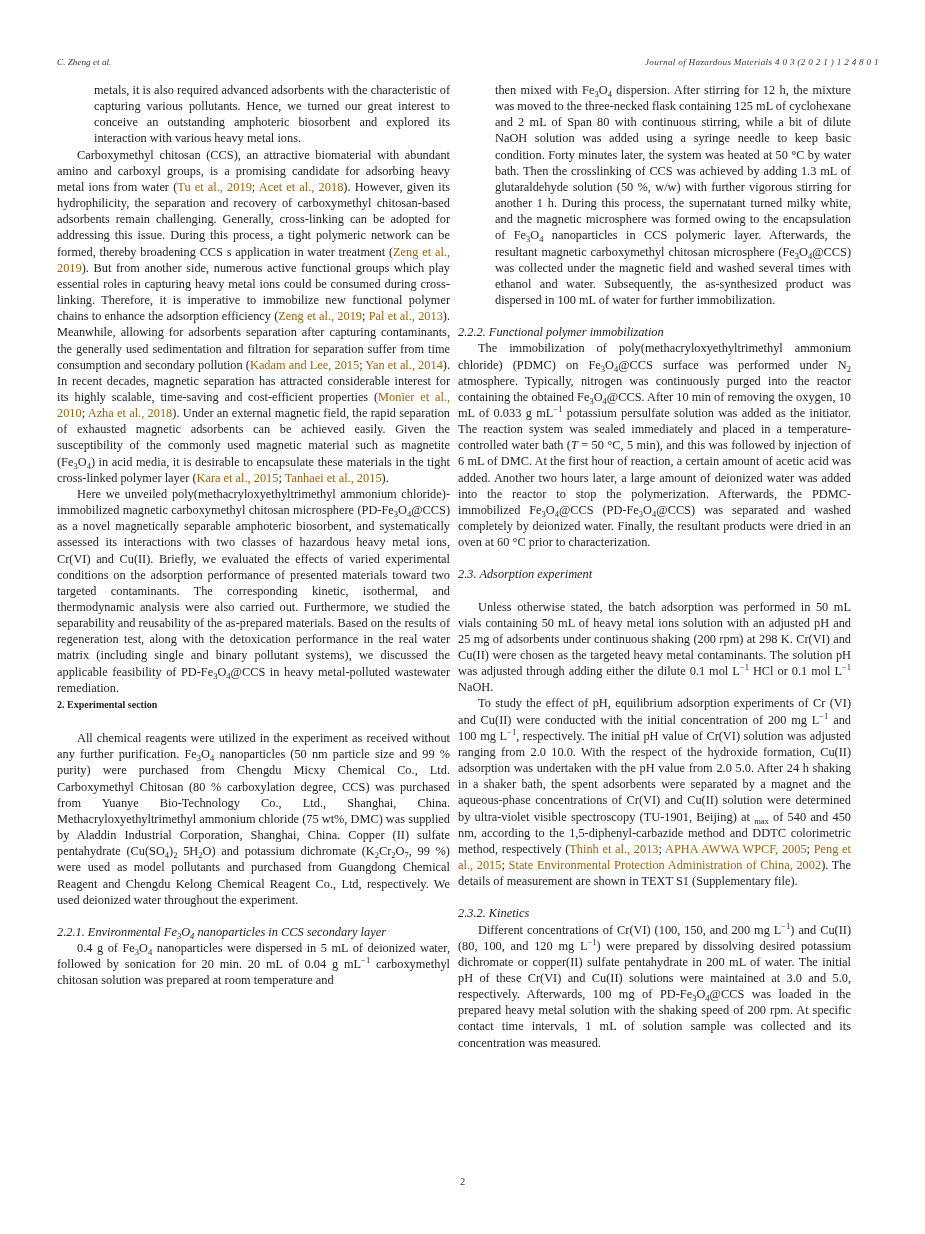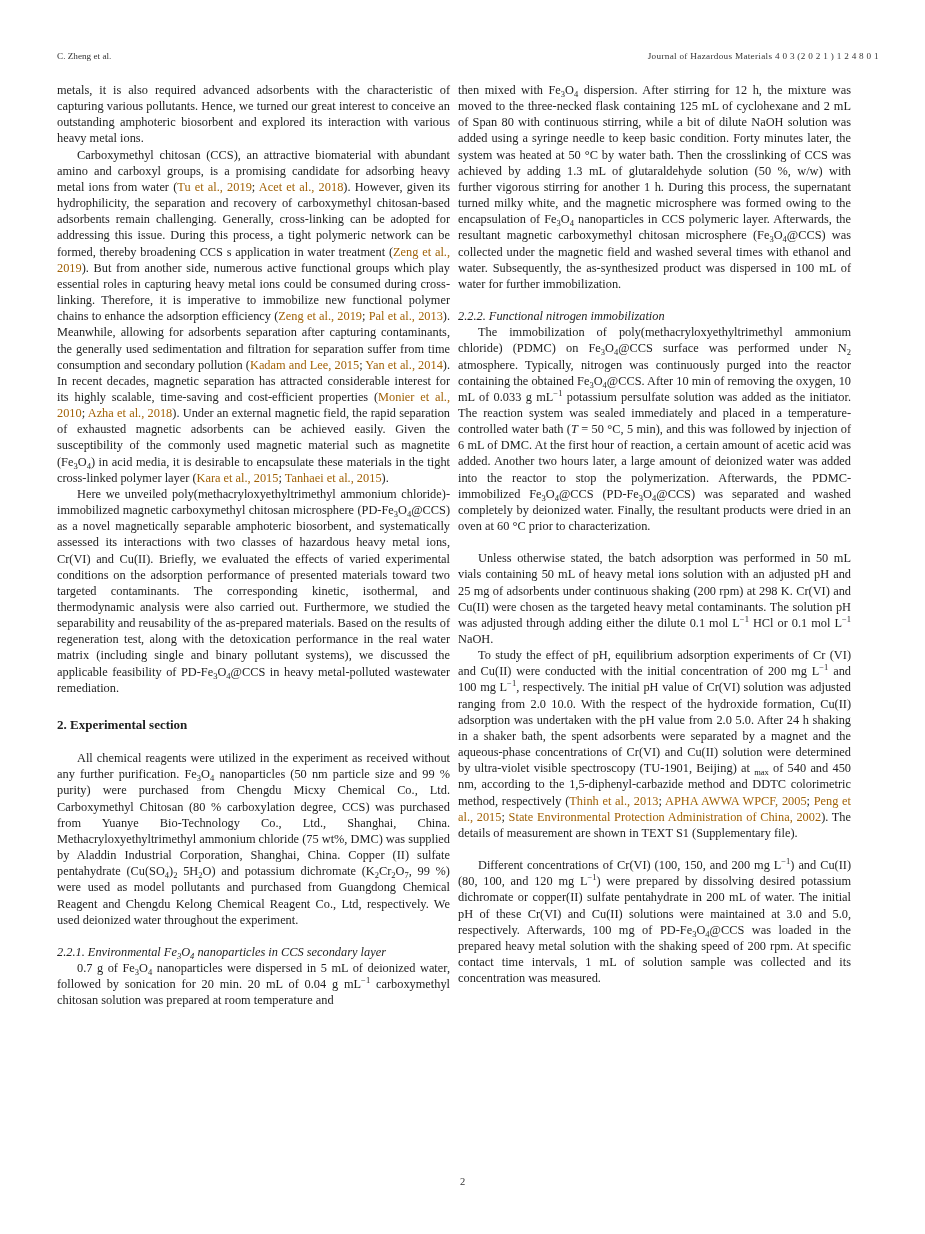--- a/index.html
+++ b/index.html
@@ -1,26 +1,26 @@
 <!DOCTYPE html>
 <html><head>
 <meta charset="utf-8">
 <style>
   html, body { margin:0; padding:0; background:#ffffff; }
   body { width:925px; height:1234px; position:relative; overflow:hidden; color:#222; font-family:"DejaVu Serif", "Liberation Serif", serif; }
-  .hdr { position:absolute; top:51px; font-size:9.2px; font-family:"Liberation Serif", serif; color:#333; }
+  .hdr { position:absolute; top:57px; font-size:9.2px; font-style:italic; font-family:"Liberation Serif", serif; color:#333; }
   .hdr-left { left:57px; }
   .hdr-right { right:46px; letter-spacing:0.3px; }
   .col { position:absolute; top:82px; width:393px; font-family:"Liberation Serif", serif; font-size:12.35px; line-height:16.15px; text-align:justify; }
   .col-left { left:57px; }
   .col-right { left:458px; }
   p { margin:0; text-indent:20px; hyphens:manual; }
-  p.noind { text-indent:0; }
+  p.noind { text-indent:0;margin-left:37px; }
   .link { color:#a16207; }
-  .h2 { font-weight:bold; margin:21px 0 17px 0; font-size:13px; }
+  .h2 { font-weight:bold; margin:1px 0 17px 0; font-size:10px; }
   .h3 { font-style:italic; margin:0 0 16px 0; }
   .h4 { font-style:italic; margin:0; }
   .gap { height:16px; }
   sub, sup { font-size:8.5px; line-height:0; }
   .pagenum { position:absolute; left:0; right:0; top:1176px; text-align:center; font-family:"Liberation Serif", serif; font-size:10.5px; color:#333; }
 </style>
 </head>
 <body>
 
 <div class="hdr hdr-left">C. Zheng et al.</div>
@@ -34,35 +34,37 @@
   <p><span>Here we unveiled poly(methacryloxyethyltrimethyl ammonium chloride)-immobilized magnetic carboxymethyl chitosan microsphere (PD-Fe</span><sub>3</sub><span>O</span><sub>4</sub><span>@CCS) as a novel magnetically separable amphoteric biosorbent, and systematically assessed its interactions with two classes of hazardous heavy metal ions, Cr(VI) and Cu(II). Briefly, we evaluated the effects of varied experimental conditions on the adsorption performance of presented materials toward two targeted contaminants. The corresponding kinetic, isothermal, and thermodynamic analysis were also carried out. Furthermore, we studied the separability and reusability of the as-prepared materials. Based on the results of regeneration test, along with the detoxication performance in the real water matrix (including single and binary pollutant systems), we discussed the applicable feasibility of PD-Fe</span><sub>3</sub><span>O</span><sub>4</sub><span>@CCS in heavy metal-polluted wastewater remediation.</span></p>
 
   <div class="h2">2.  Experimental section</div>
 
   <p><span>All chemical reagents were utilized in the experiment as received without any further purification. Fe</span><sub>3</sub><span>O</span><sub>4</sub><span> nanoparticles (50 nm particle size and 99 % purity) were purchased from Chengdu Micxy Chemical Co., Ltd. Carboxymethyl Chitosan (80 % carboxylation degree, CCS) was purchased from Yuanye Bio-Technology Co., Ltd., Shanghai, China. Methacryloxyethyltrimethyl ammonium chloride (75 wt%, DMC) was supplied by Aladdin Industrial Corporation, Shanghai, China. Copper (II) sulfate pentahydrate (Cu(SO</span><sub>4</sub>)<sub>2</sub><span> 5H</span><sub>2</sub><span>O) and potassium dichromate (K</span><sub>2</sub><span>Cr</span><sub>2</sub><span>O</span><sub>7</sub><span>, 99 %) were used as model pollutants and purchased from Guangdong Chemical Reagent and Chengdu Kelong Chemical Reagent Co., Ltd, respectively. We used deionized water throughout the experiment.</span></p>
 
   <div class="gap"></div>
 
   <div class="h4"><span>2.2.1.  Environmental Fe</span><sub>3</sub><span>O</span><sub>4</sub><span> nanoparticles in CCS secondary layer</span></div>
 
-  <p><span>0.7 g of Fe</span><sub>3</sub><span>O</span><sub>4</sub><span> nanoparticles were dispersed in 5 mL of deionized water, followed by sonication for 20 min. 20 mL of 0.04 g mL</span><sup>−1</sup><span> carboxymethyl chitosan solution was prepared at room temperature and</span></p>
+  <p><span>0.4 g of Fe</span><sub>3</sub><span>O</span><sub>4</sub><span> nanoparticles were dispersed in 5 mL of deionized water, followed by sonication for 20 min. 20 mL of 0.04 g mL</span><sup>−1</sup><span> carboxymethyl chitosan solution was prepared at room temperature and</span></p>
 </div>
 
 <div class="col col-right">
   <p class="noind"><span>then mixed with Fe</span><sub>3</sub><span>O</span><sub>4</sub><span> dispersion. After stirring for 12 h, the mixture was moved to the three-necked flask containing 125 mL of cyclohexane and 2 mL of Span 80 with continuous stirring, while a bit of dilute NaOH solution was added using a syringe needle to keep basic condition. Forty minutes later, the system was heated at 50 °C by water bath. Then the crosslinking of CCS was achieved by adding 1.3 mL of glutaraldehyde solution (50 %, w/w) with further vigorous stirring for another 1 h. During this process, the supernatant turned milky white, and the magnetic microsphere was formed owing to the encapsulation of Fe</span><sub>3</sub><span>O</span><sub>4</sub><span> nanoparticles in CCS polymeric layer. Afterwards, the resultant magnetic carboxymethyl chitosan microsphere (Fe</span><sub>3</sub><span>O</span><sub>4</sub><span>@CCS) was collected under the magnetic field and washed several times with ethanol and water. Subsequently, the as-synthesized product was dispersed in 100 mL of water for further immobilization.</span></p>
 
   <div class="gap"></div>
-  <div class="h4">2.2.2.  Functional nitrogen immobilization</div>
+  <div class="h4">2.2.2.  Functional polymer immobilization</div>
 
   <p><span>The immobilization of poly(methacryloxyethyltrimethyl ammonium chloride) (PDMC) on Fe</span><sub>3</sub><span>O</span><sub>4</sub><span>@CCS surface was performed under N</span><sub>2</sub><span> atmosphere. Typically, nitrogen was continuously purged into the reactor containing the obtained Fe</span><sub>3</sub><span>O</span><sub>4</sub><span>@CCS. After 10 min of removing the oxygen, 10 mL of 0.033 g mL</span><sup>−1</sup><span> potassium persulfate solution was added as the initiator. The reaction system was sealed immediately and placed in a temperature-controlled water bath (</span><i>T</i><span> = 50 °C, 5 min), and this was followed by injection of 6 mL of DMC. At the first hour of reaction, a certain amount of acetic acid was added. Another two hours later, a large amount of deionized water was added into the reactor to stop the polymerization. Afterwards, the PDMC-immobilized Fe</span><sub>3</sub><span>O</span><sub>4</sub><span>@CCS (PD-Fe</span><sub>3</sub><span>O</span><sub>4</sub><span>@CCS) was separated and washed completely by deionized water. Finally, the resultant products were dried in an oven at 60 °C prior to characterization.</span></p>
 
   <div class="gap"></div>
+  <div class="h3">2.3.  Adsorption experiment</div>
 
   <p><span>Unless otherwise stated, the batch adsorption was performed in 50 mL vials containing 50 mL of heavy metal ions solution with an adjusted pH and 25 mg of adsorbents under continuous shaking (200 rpm) at 298 K. Cr(VI) and Cu(II) were chosen as the targeted heavy metal contaminants. The solution pH was adjusted through adding either the dilute 0.1 mol L</span><sup>−1</sup><span> HCl or 0.1 mol L</span><sup>−1</sup><span> NaOH.</span></p>
 
   <p><span>To study the effect of pH, equilibrium adsorption experiments of Cr (VI) and Cu(II) were conducted with the initial concentration of 200 mg L</span><sup>−1</sup><span> and 100 mg L</span><sup>−1</sup><span>, respectively. The initial pH value of Cr(VI) solution was adjusted ranging from 2.0 10.0. With the respect of the hydroxide formation, Cu(II) adsorption was undertaken with the pH value from 2.0 5.0. After 24 h shaking in a shaker bath, the spent adsorbents were separated by a magnet and the aqueous-phase concentrations of Cr(VI) and Cu(II) solution were determined by ultra-violet visible spectroscopy (TU-1901, Beijing) at </span><sub>max</sub><span> of 540 and 450 nm, according to the 1,5-diphenyl-carbazide method and DDTC colorimetric method, respectively (</span><a class="link">Thinh et al., 2013</a><span>; </span><a class="link">APHA AWWA WPCF, 2005</a><span>; </span><a class="link">Peng et al., 2015</a><span>; </span><a class="link">State Environmental Protection Administration of China, 2002</a><span>). The details of measurement are shown in TEXT S1 (Supplementary file).</span></p>
 
   <div class="gap"></div>
+  <div class="h4">2.3.2.  Kinetics</div>
 
   <p><span>Different concentrations of Cr(VI) (100, 150, and 200 mg L</span><sup>−1</sup><span>) and Cu(II) (80, 100, and 120 mg L</span><sup>−1</sup><span>) were prepared by dissolving desired potassium dichromate or copper(II) sulfate pentahydrate in 200 mL of water. The initial pH of these Cr(VI) and Cu(II) solutions were maintained at 3.0 and 5.0, respectively. Afterwards, 100 mg of PD-Fe</span><sub>3</sub><span>O</span><sub>4</sub><span>@CCS was loaded in the prepared heavy metal solution with the shaking speed of 200 rpm. At specific contact time intervals, 1 mL of solution sample was collected and its concentration was measured.</span></p>
 </div>
 
 <div class="pagenum">2</div>
 
 </body></html>

